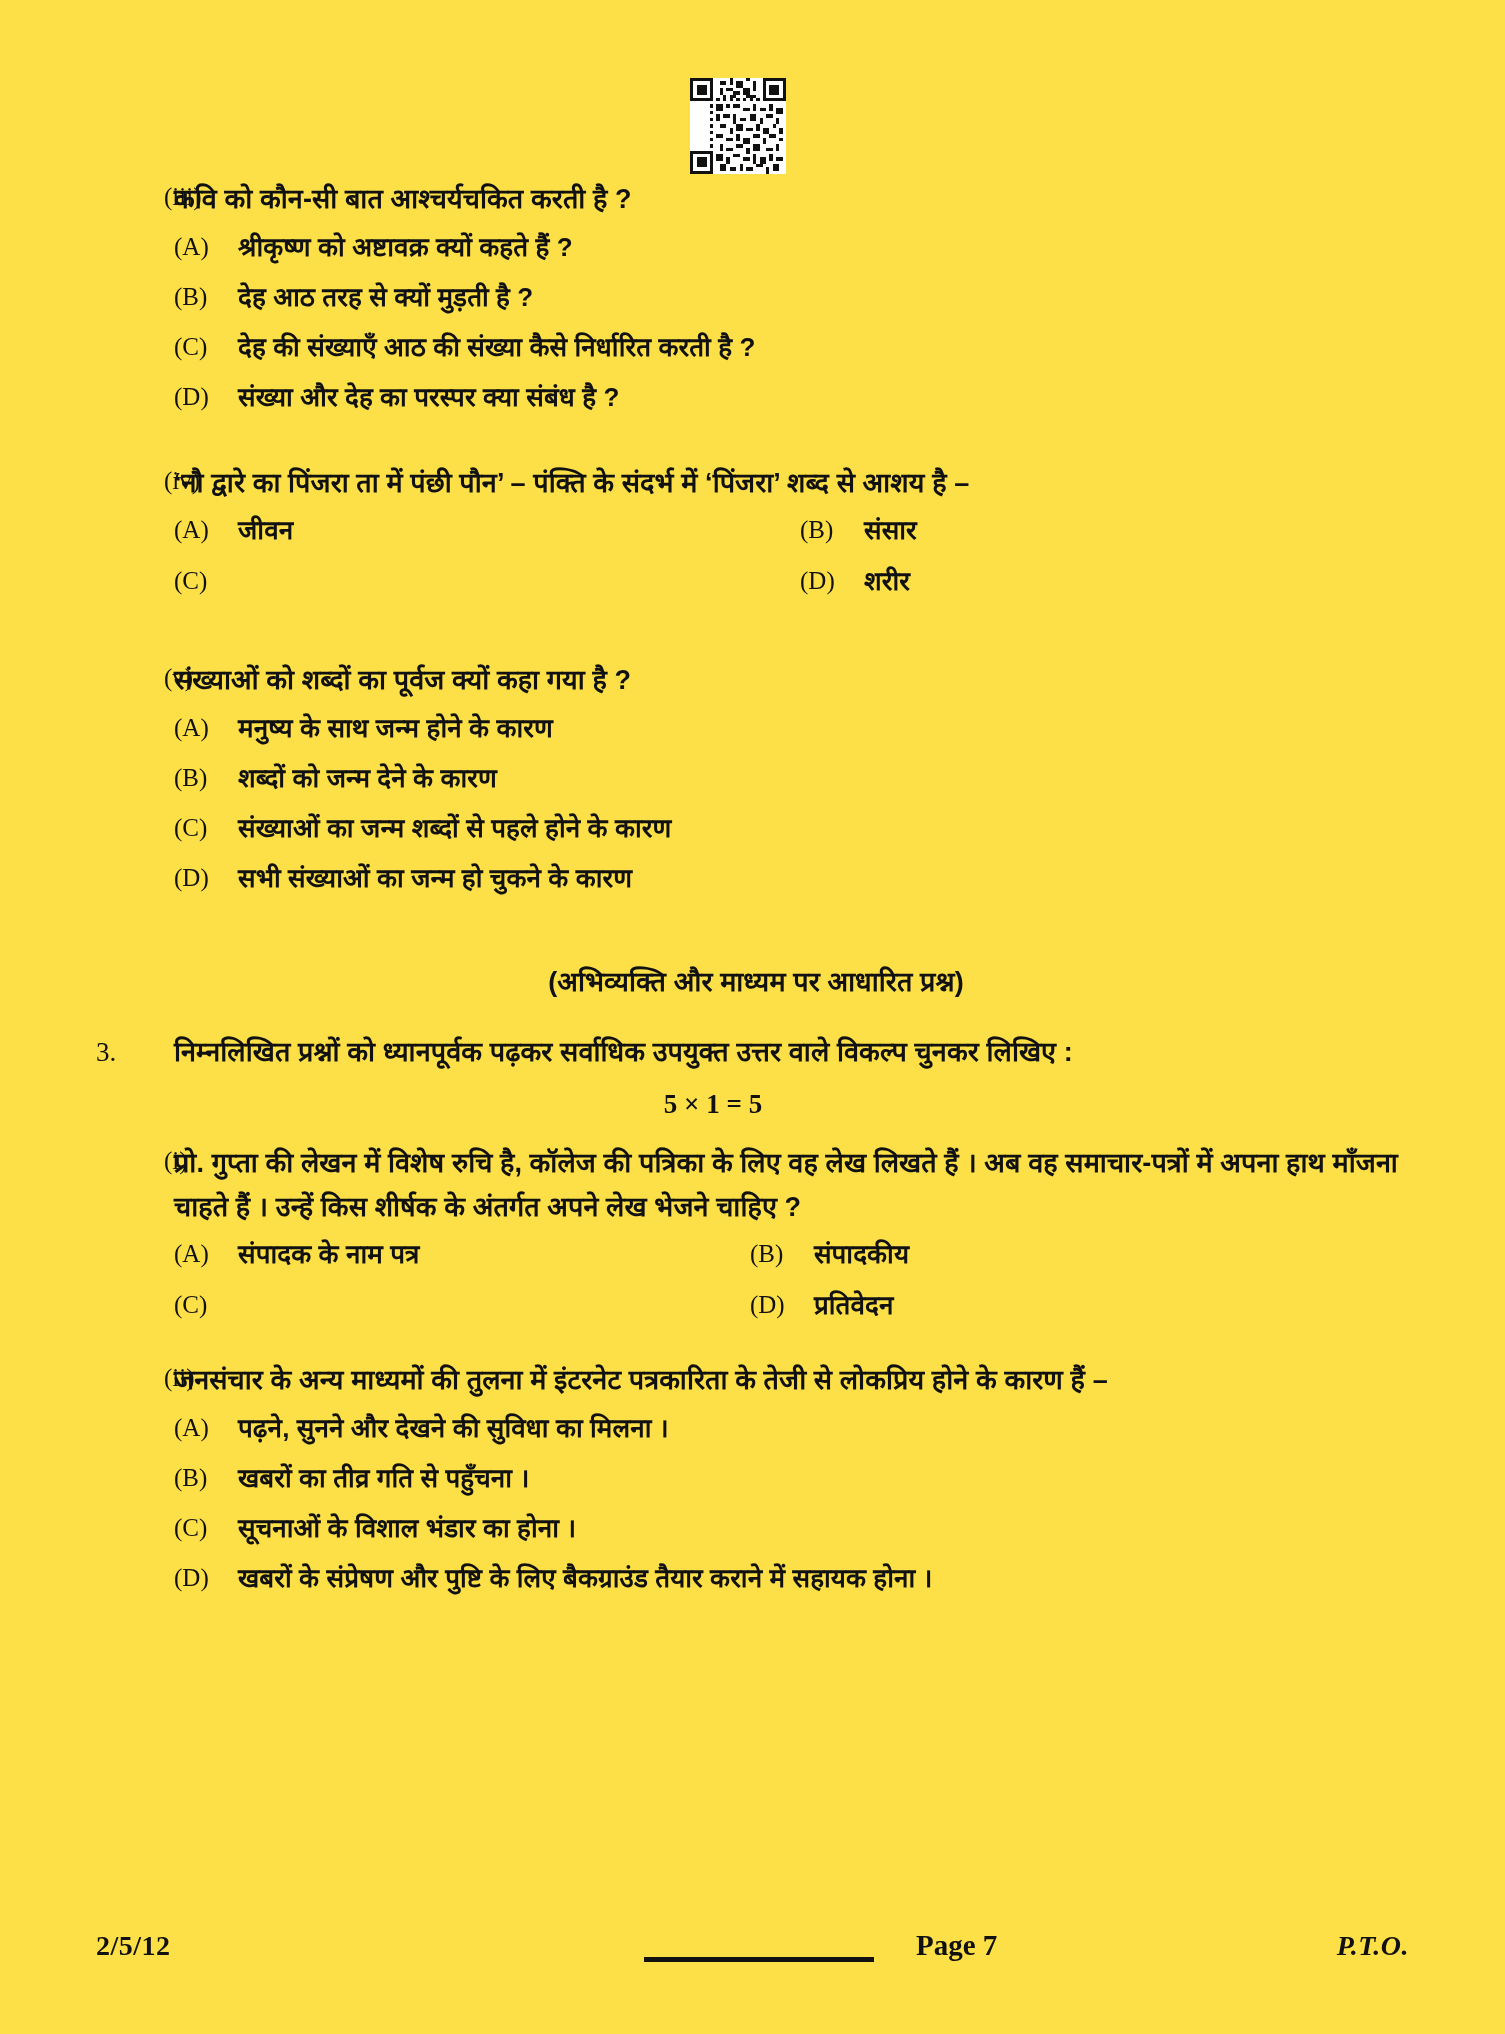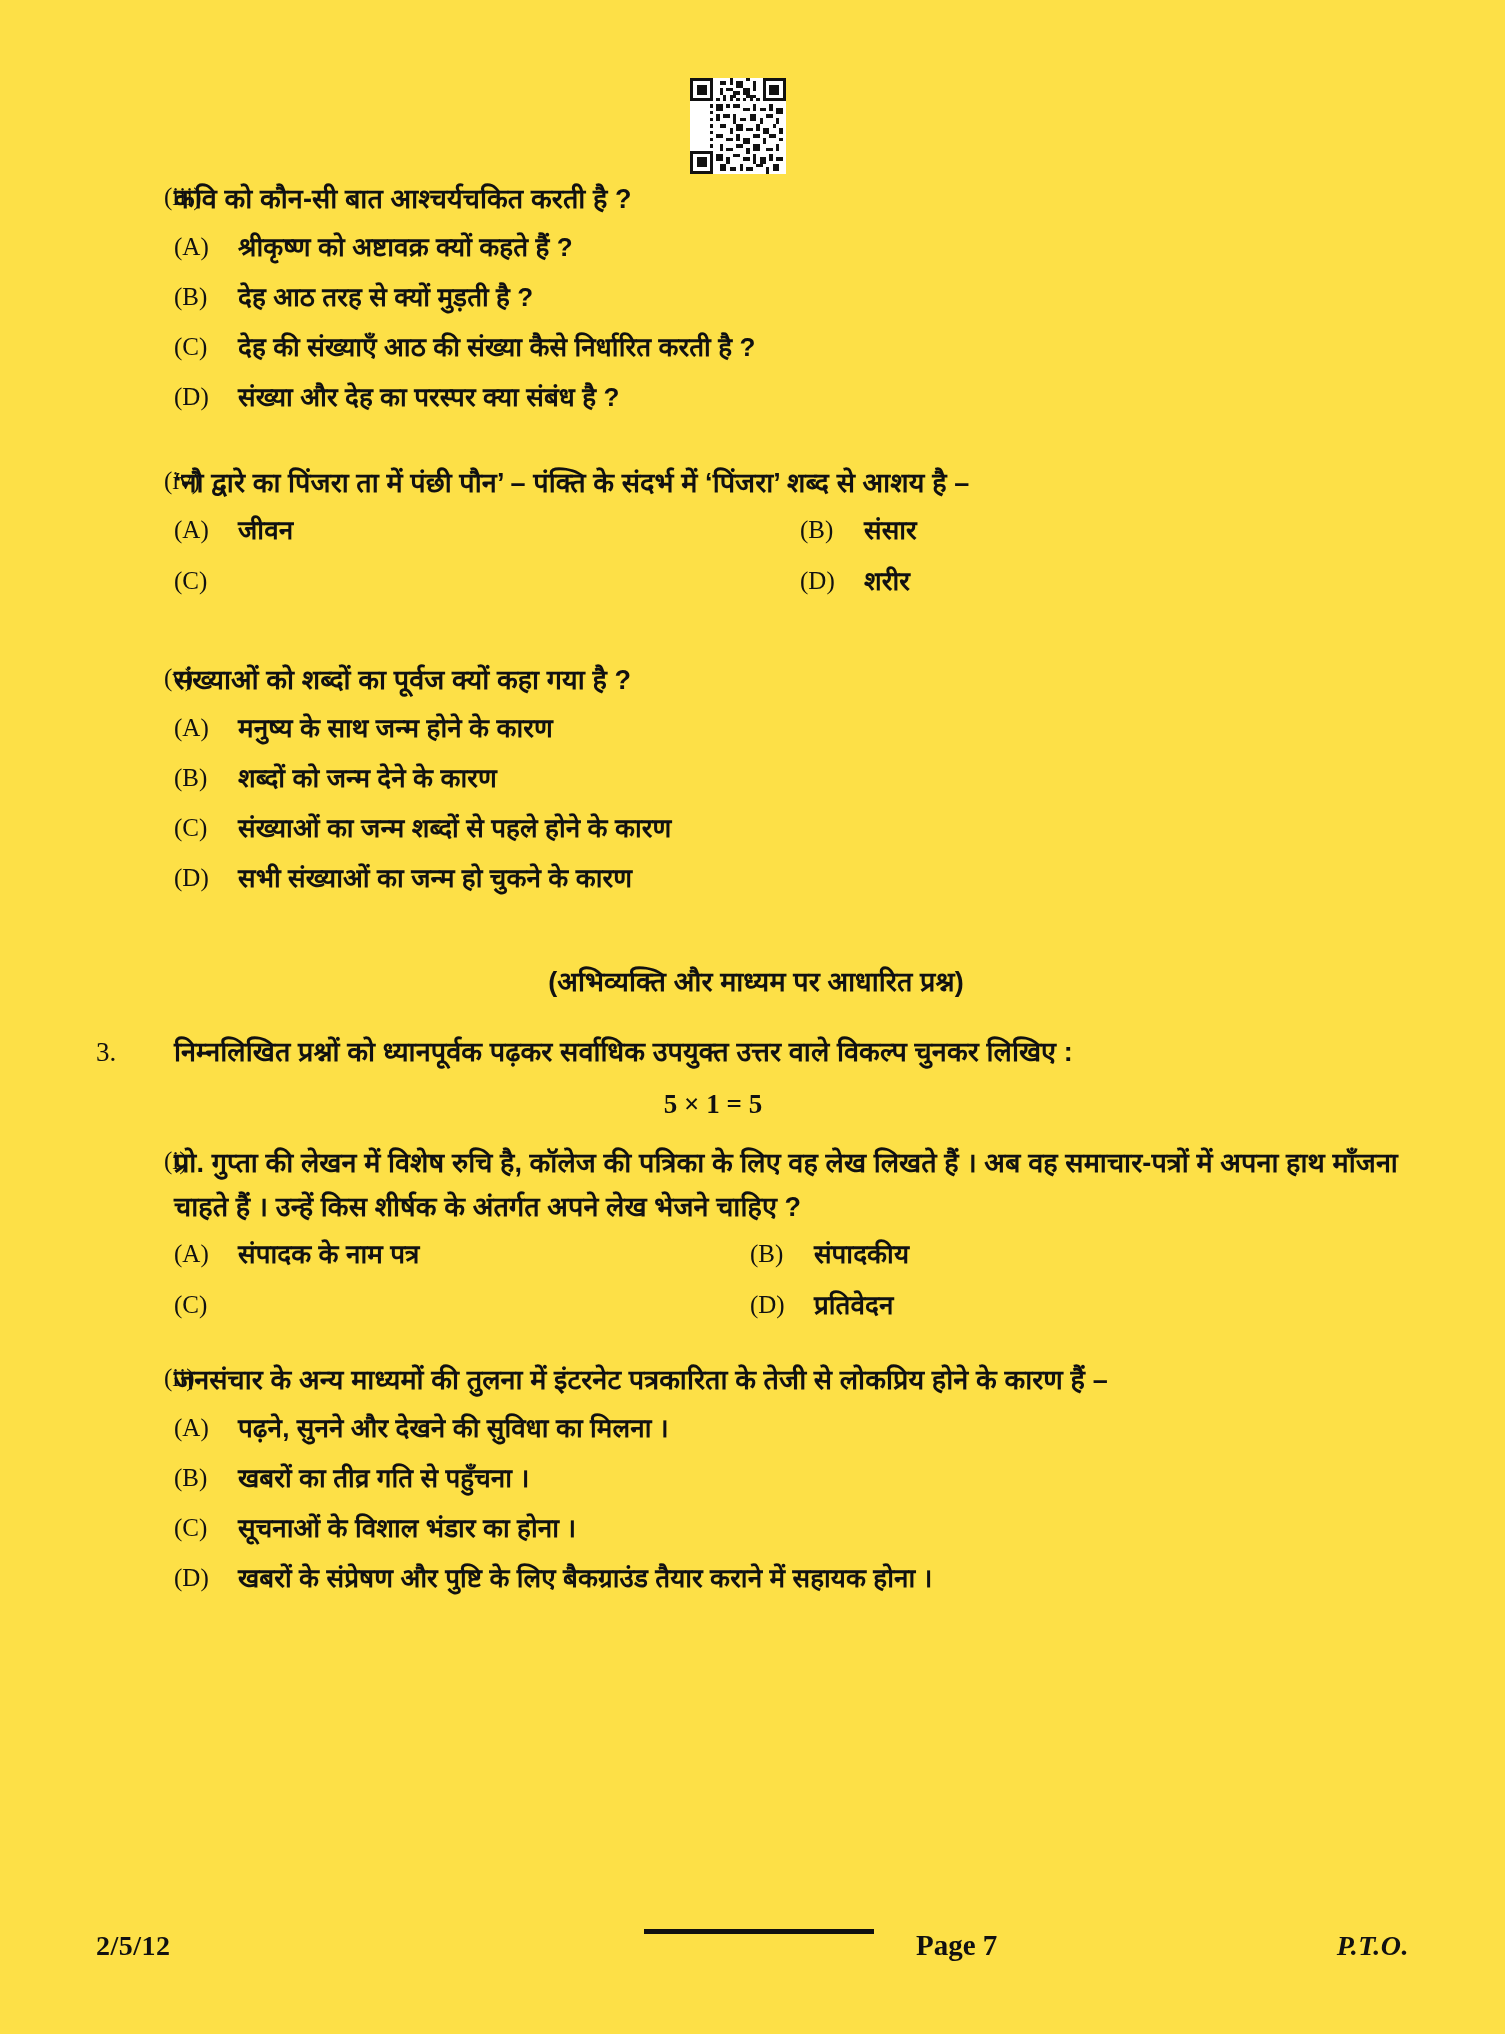--- a/index.html
+++ b/index.html
@@ -137,21 +137,21 @@
     justify-content: space-between;
     font-family: "Liberation Serif", serif;
   }
   .footer-code {
     font-size: 28px;
     font-weight: 700;
     letter-spacing: 0.5px;
   }
   .footer-mid {
     display: flex;
-    align-items: flex-start;
+    align-items: flex-end;
     gap: 42px;
     margin-left: 150px;
   }
   .footer-rule {
     width: 230px;
     height: 5px;
     background: #111;
   }
   .footer-page {
     font-size: 29px;

